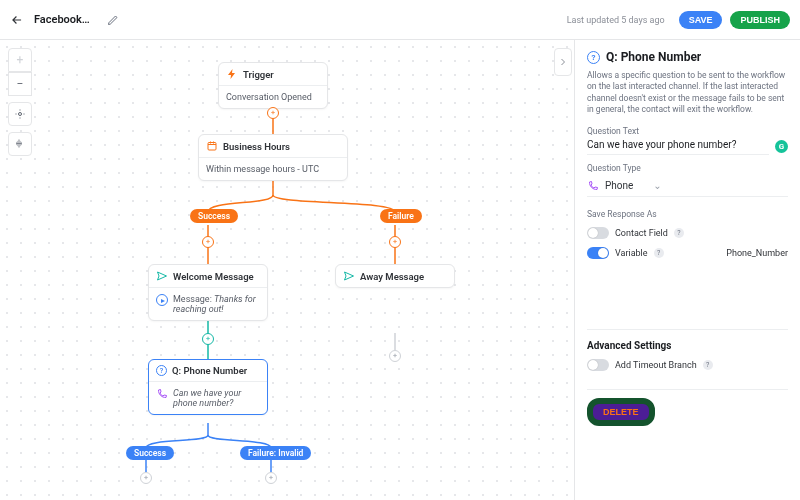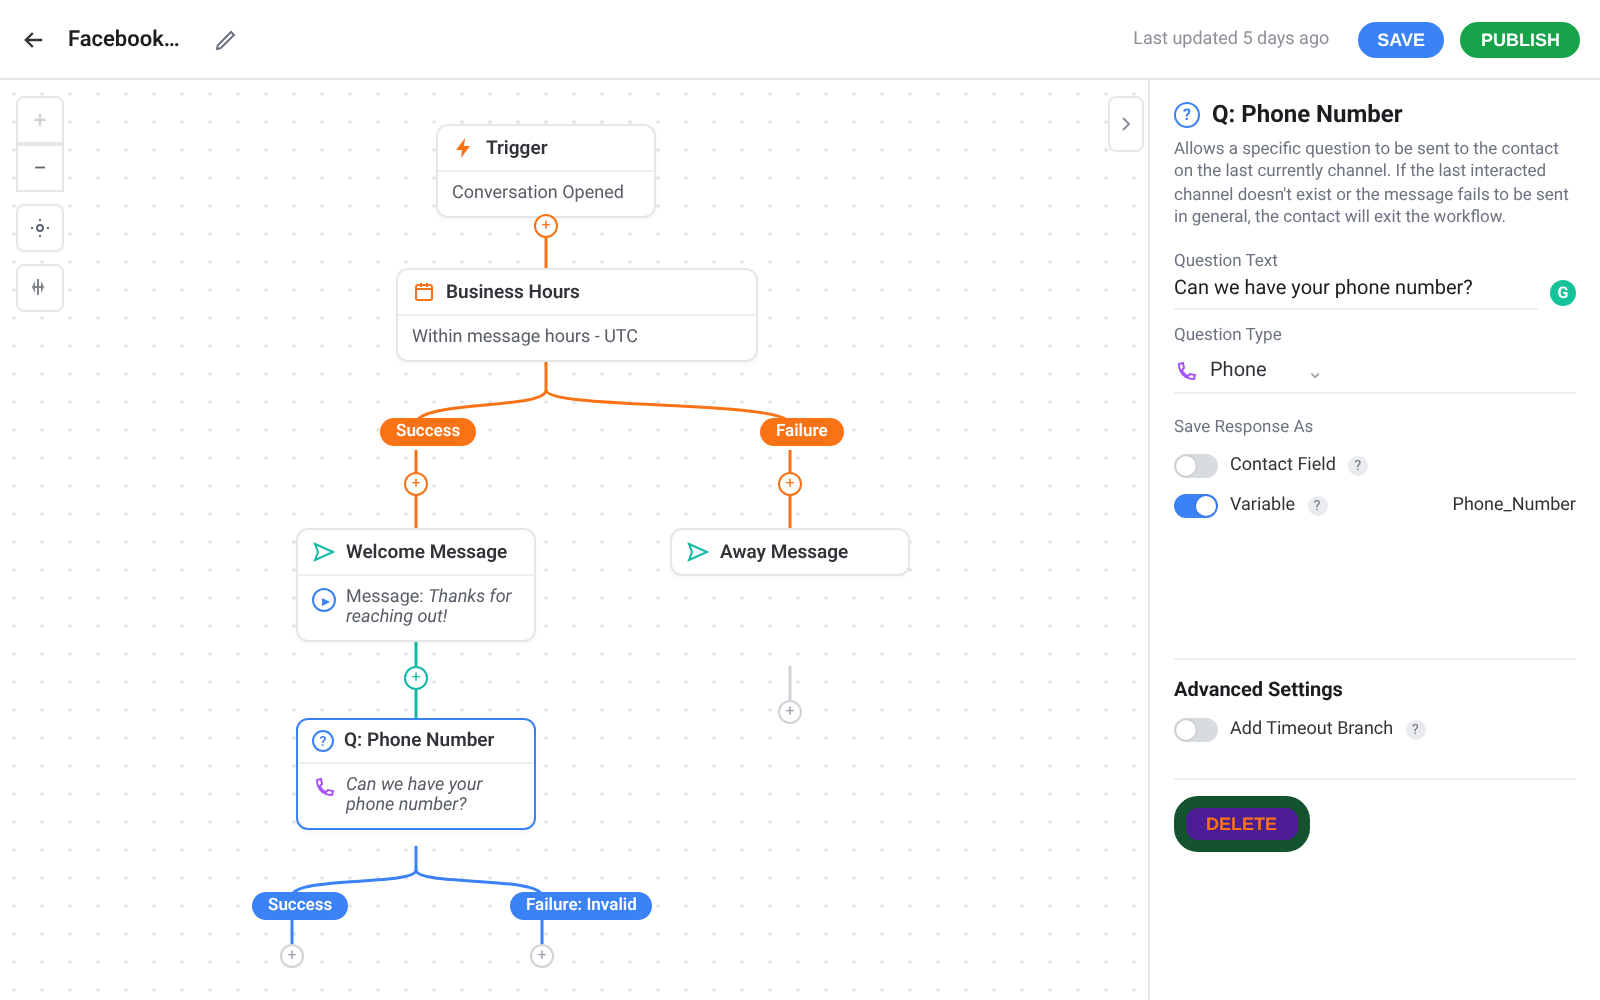--- a/index.html
+++ b/index.html
@@ -167,21 +167,21 @@
                 <svg viewBox="0 0 24 24" fill="#f97316">
                   <path d="M13 2L4 14h6l-1 8 9-12h-6z"></path>
                 </svg>
               </span>
             <span>Trigger</span>
           </div>
           <div class="node-b">Conversation Opened</div>
         </div>
         <div class="plus orange" style="left:267px; top:67px;">+</div>
 
-        <div class="node" style="left:198px; top:94px; width:181px;">
+        <div class="node" style="left:198px; top:94px; width:150px;">
           <div class="node-h">
             <span class="ico">
                 <svg viewBox="0 0 24 24" fill="none" stroke="#f97316" stroke-width="2">
                   <rect x="4" y="5" width="16" height="15" rx="2"></rect>
                   <path d="M4 9h16M9 3v4M15 3v4"></path>
                 </svg>
               </span>
             <span>Business Hours</span>
           </div>
           <div class="node-b">Within message hours - UTC</div>
@@ -233,32 +233,32 @@
                   <svg viewBox="0 0 24 24" fill="none" stroke="#a855f7" stroke-width="2">
                     <path d="M5 4c0 9 6 15 15 15l1-4-5-1-2 2c-3-1-5-3-6-6l2-2-1-5z"></path>
                   </svg>
                 </span>
               <div style="font-style:italic;">Can we have your phone number?</div>
             </div>
           </div>
         </div>
 
         <div class="pill blue" style="left:126px; top:406px;">Success</div>
-        <div class="pill blue" style="left:255px; top:406px;">Failure: Invalid</div>
+        <div class="pill blue" style="left:240px; top:406px;">Failure: Invalid</div>
         <div class="plus grey" style="left:140px; top:432px;">+</div>
         <div class="plus grey" style="left:265px; top:432px;">+</div>
       </div>
     </div>
 
     <div class="panel">
       <div class="panel-h">
         <div class="qico">?</div>
         <div class="panel-title">Q: Phone Number</div>
       </div>
-      <div class="panel-desc">Allows a specific question to be sent to the contact on the last currently channel. If the last interacted channel doesn't exist or the message fails to be sent in general, the contact will exit the workflow.</div>
+      <div class="panel-desc">Allows a specific question to be sent to the workflow on the last interacted channel. If the last interacted channel doesn't exist or the message fails to be sent in general, the contact will exit the workflow.</div>
 
       <div class="field-lbl">Question Text</div>
       <div class="field-row">
         <div class="field-val" style="flex:1;">Can we have your phone number?</div>
         <div class="grammarly" style="margin-left:6px;">G</div>
       </div>
 
       <div class="field-lbl">Question Type</div>
       <div class="qtype">
         <div class="qtype-left">

